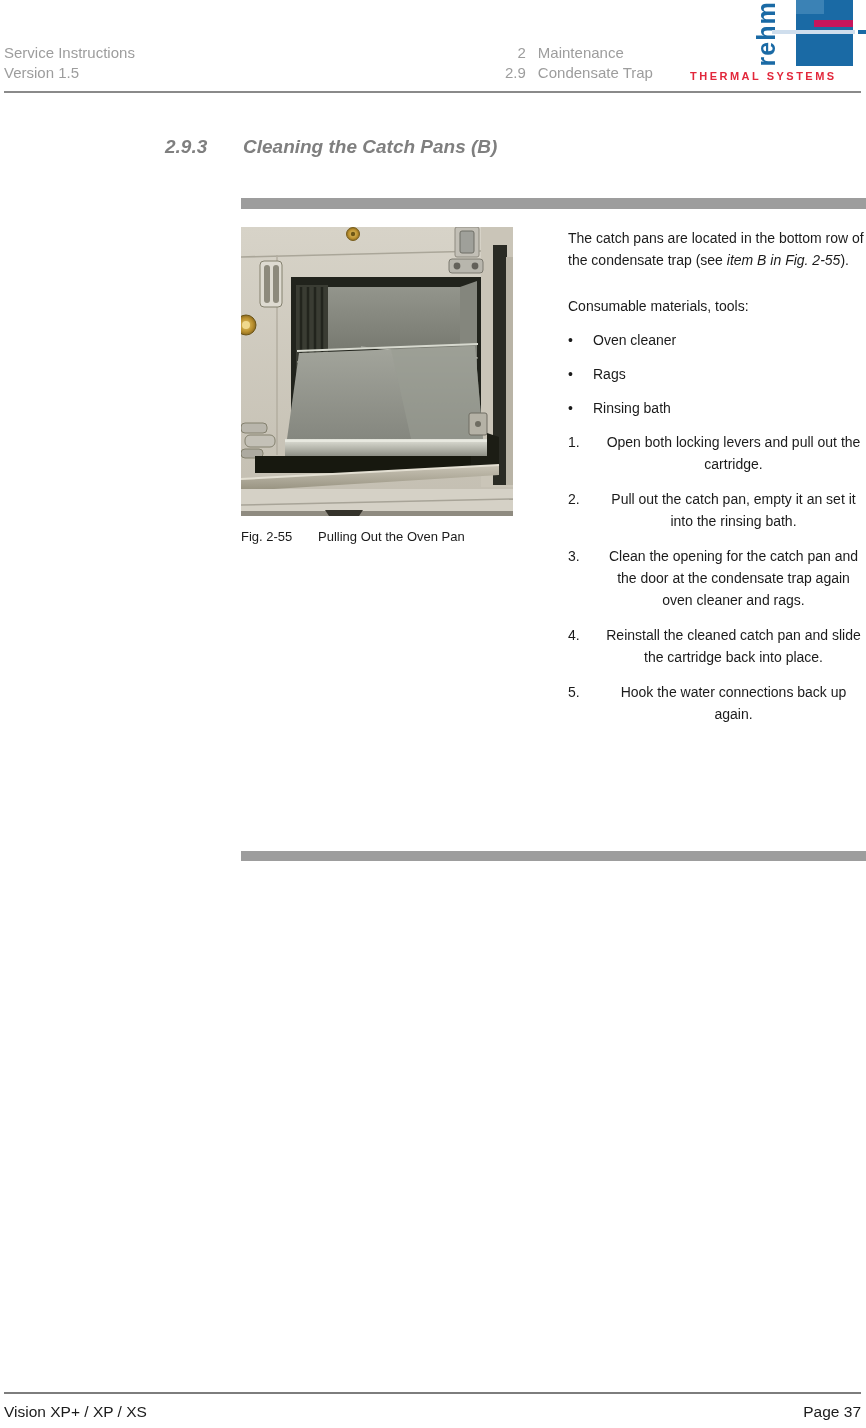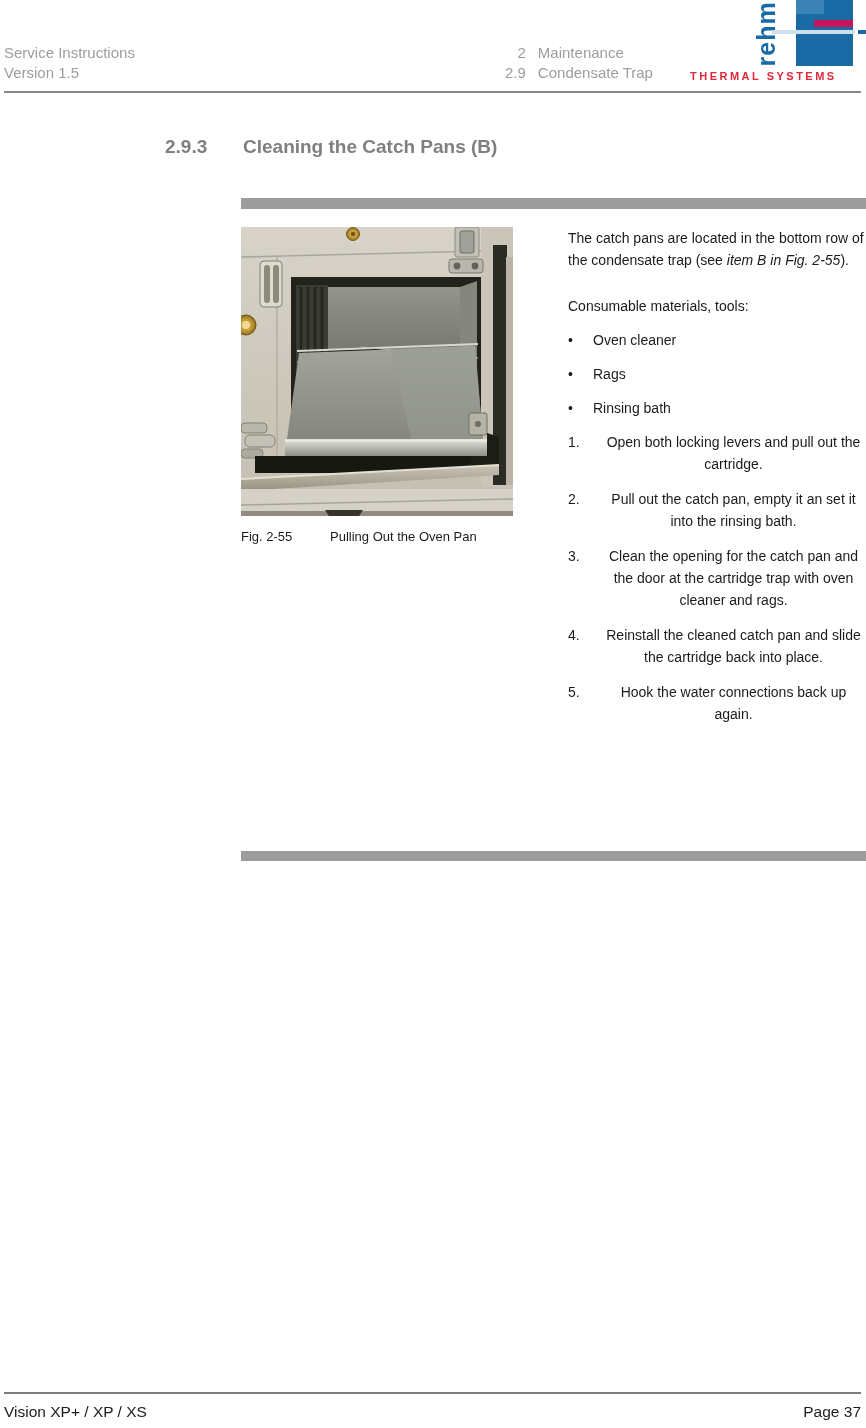--- a/index.html
+++ b/index.html
@@ -43,31 +43,31 @@
   .logo-dash { position:absolute; left:114px; top:30px; width:8px; height:4px; background:#1a6aa5; }
   .logo-tagline {
     position:absolute; left:-54px; top:70px; width:170px;
     font-size:11px; font-weight:bold; letter-spacing:2.5px;
     color:#e2273b; white-space:nowrap;
   }
   
   .section-heading {
     position:absolute; left:165px; top:136px;
     display:flex;
-    font-size:19px; font-weight:bold; color:#7f7f7f;
+    font-size:19px; font-weight:bold; color:#7f7f7f;font-style:italic;
   }
   .section-heading .sh-num { width:78px; }
   
   .bar-top    { position:absolute; left:241px; top:198px; width:625px; height:11px; background:#9d9d9d; }
   .bar-bottom { position:absolute; left:241px; top:851px; width:625px; height:10px; background:#9d9d9d; }
   
   .figure-photo { position:absolute; left:241px; top:227px; width:272px; height:289px; }
   .figure-caption {
     position:absolute; left:241px; top:529px;
-    font-size:13px; color:#1b1b1b; display:flex;gap:12px;
+    font-size:13px; color:#1b1b1b; display:flex;
   }
   .figure-caption .fig-label { width:77px; }
   
   .textcol {
     position:absolute; left:568px; top:227px; width:296px;
     font-size:14px; line-height:22.4px; color:#1b1b1b;
   }
   .intro { margin:0 0 23px 0; }
   .cons-heading { margin:0 0 12px 0; }
   .bullet-row { display:flex; margin-bottom:11.5px; }
@@ -236,21 +236,21 @@
     <div class="step">
       <span class="step-num">1.</span>
       <span class="step-text">Open both locking levers and pull out the cartridge.</span>
     </div>
     <div class="step">
       <span class="step-num">2.</span>
       <span class="step-text">Pull out the catch pan, empty it an set it into the rinsing bath.</span>
     </div>
     <div class="step">
       <span class="step-num">3.</span>
-      <span class="step-text">Clean the opening for the catch pan and the door at the cartridge trap with oven cleaner and rags.</span>
+      <span class="step-text">Clean the opening for the catch pan and the door at the condensate trap again oven cleaner and rags.</span>
     </div>
     <div class="step">
       <span class="step-num">4.</span>
       <span class="step-text">Reinstall the cleaned catch pan and slide the cartridge back into place.</span>
     </div>
     <div class="step">
       <span class="step-num">5.</span>
       <span class="step-text">Hook the water connections back up again.</span>
     </div>
   </div>

